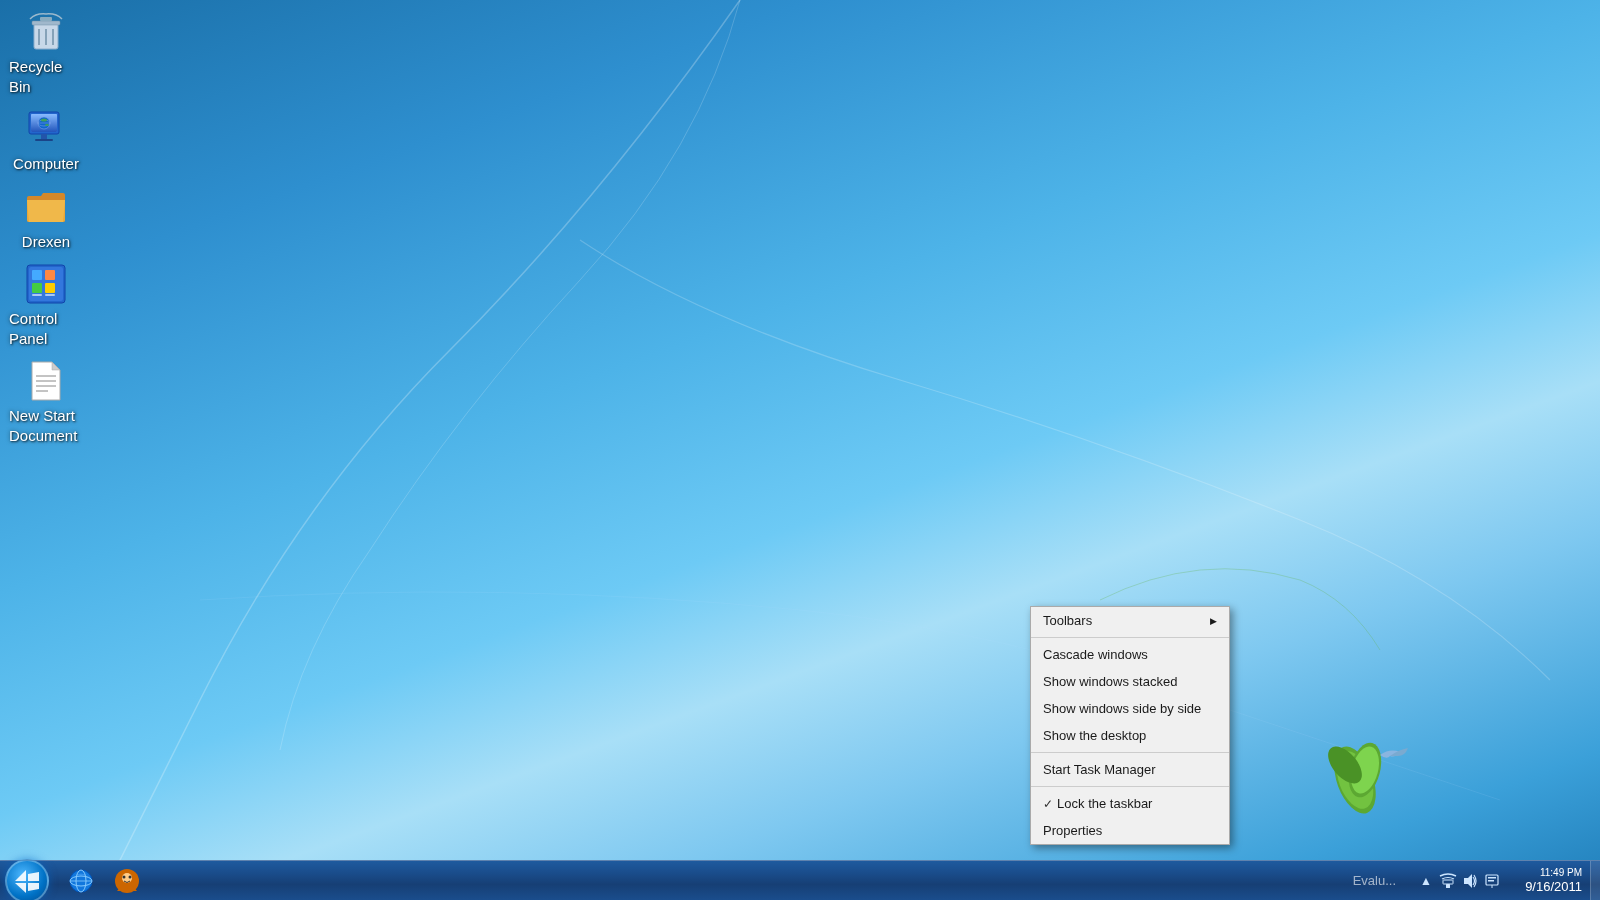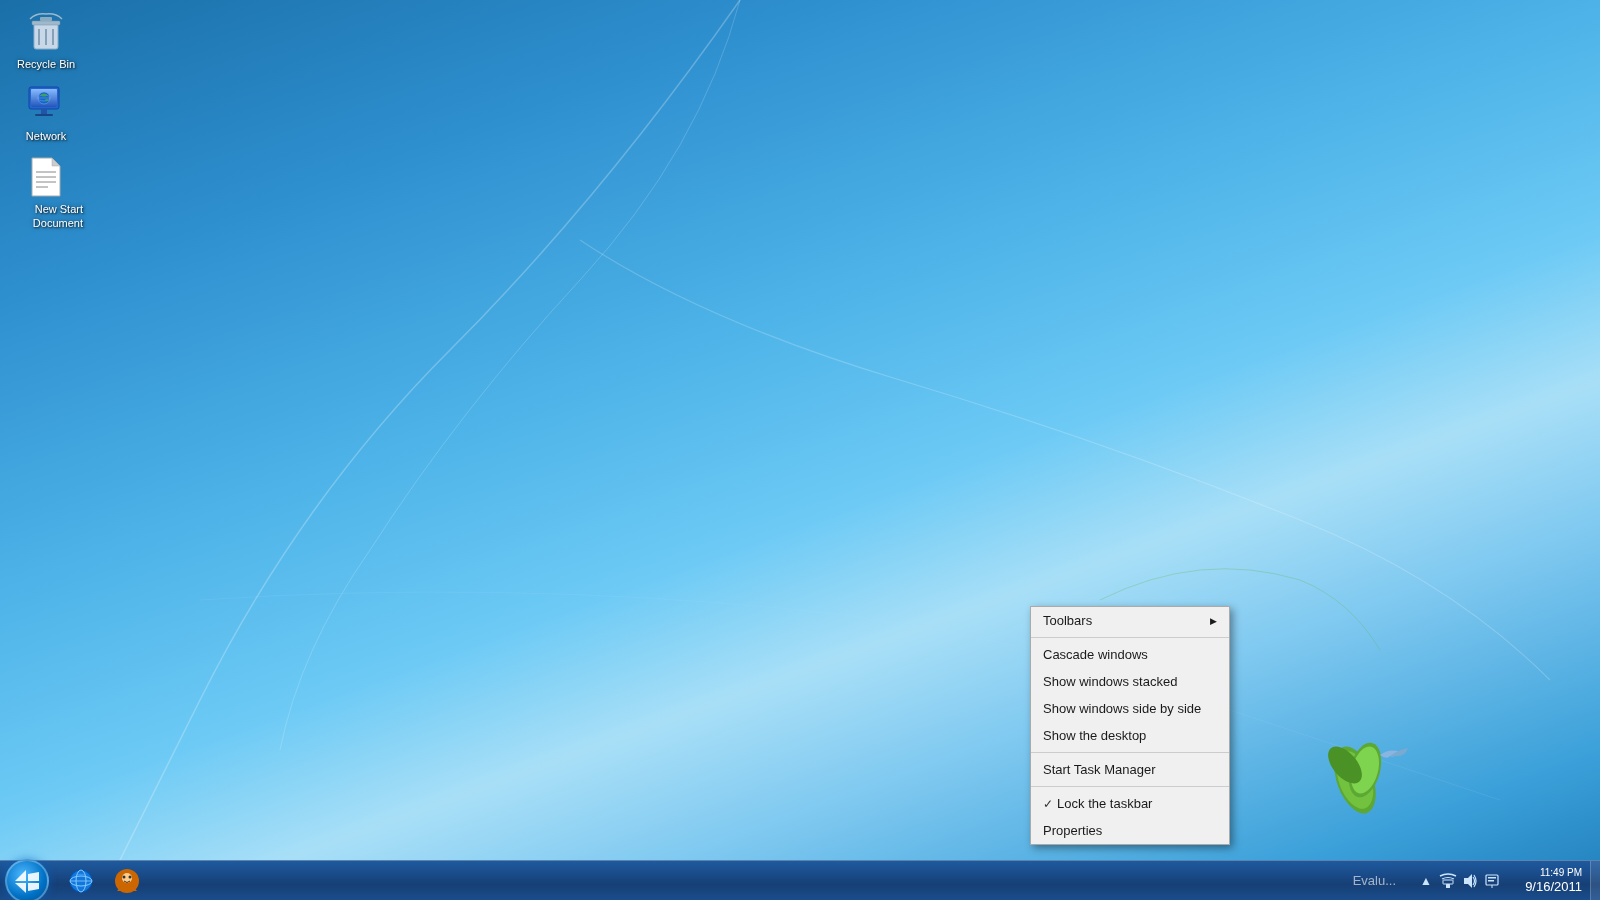--- a/index.html
+++ b/index.html
@@ -56,23 +56,23 @@
     .desktop-icon .icon-img {
       width: 42px;
       height: 42px;
       display: flex;
       align-items: center;
       justify-content: center;
       margin-bottom: 4px;
     }
 
     .desktop-icon .icon-label {
-      font-size: 11px;
+      font-size: 15px;
       color: white;
-      text-align: right;
+      text-align: left;
       text-shadow: 1px 1px 2px rgba(0,0,0,0.7), 0 0 4px rgba(0,0,0,0.5);
       line-height: 1.3;
       word-break: break-word;
       max-width: 78px;
     }
 
     
     #plant-decoration {
       position: absolute;
       right: 200px;
@@ -318,25 +318,52 @@
           <rect x="16" y="26" width="6" height="5" fill="#2255aa"></rect>
           <rect x="10" y="31" width="18" height="2" rx="1" fill="#1a4488"></rect>
 
           <circle cx="19" cy="15" r="6" fill="#1166cc" stroke="#88aaee" stroke-width="0.5"></circle>
           <ellipse cx="19" cy="15" rx="6" ry="3" fill="none" stroke="#88aaee" stroke-width="0.5"></ellipse>
           <line x1="13" y1="15" x2="25" y2="15" stroke="#88aaee" stroke-width="0.5"></line>
           <ellipse cx="19" cy="12" rx="3" ry="1.5" fill="#44aa44" opacity="0.8"></ellipse>
           <ellipse cx="22" cy="17" rx="2" ry="1" fill="#44aa44" opacity="0.8"></ellipse>
         </svg>
       </div>
-      <span class="icon-label">Network</span>
-    </div>
-
-
-
+      <span class="icon-label">Computer</span>
+    </div>
+
+
+    <div class="desktop-icon">
+      <div class="icon-img">
+        <svg width="42" height="38" viewBox="0 0 42 38">
+          <path d="M2 10 Q2 8 4 8 L16 8 L18 5 L38 5 Q40 5 40 7 L40 32 Q40 34 38 34 L4 34 Q2 34 2 32 Z" fill="#d4882a"></path>
+          <path d="M2 12 L40 12 L40 32 Q40 34 38 34 L4 34 Q2 34 2 32 Z" fill="#e8a83a"></path>
+          <path d="M2 12 L40 12 L38 34 L4 34 Z" fill="#f0b84a"></path>
+        </svg>
+      </div>
+      <span class="icon-label">Drexen</span>
+    </div>
+
+    <div class="desktop-icon">
+      <div class="icon-img">
+        <svg width="42" height="42" viewBox="0 0 42 42">
+          <rect x="2" y="2" width="38" height="38" rx="3" fill="#2266cc" stroke="#1144aa" stroke-width="1"></rect>
+          <rect x="4" y="4" width="34" height="34" rx="2" fill="#3377dd"></rect>
+
+          <rect x="7" y="7" width="10" height="10" rx="1" fill="#44aaff"></rect>
+          <rect x="20" y="7" width="10" height="10" rx="1" fill="#ff8844"></rect>
+          <rect x="7" y="20" width="10" height="10" rx="1" fill="#44cc44"></rect>
+          <rect x="20" y="20" width="10" height="10" rx="1" fill="#ffcc00"></rect>
+
+          <rect x="7" y="31" width="10" height="2" rx="1" fill="rgba(255,255,255,0.6)"></rect>
+          <rect x="20" y="31" width="10" height="2" rx="1" fill="rgba(255,255,255,0.6)"></rect>
+        </svg>
+      </div>
+      <span class="icon-label">Control Panel</span>
+    </div>
 
     <div class="desktop-icon">
       <div class="icon-img">
         <svg width="36" height="42" viewBox="0 0 36 42">
           <path d="M4 2 L24 2 L32 10 L32 40 L4 40 Z" fill="white" stroke="#aaaaaa" stroke-width="1"></path>
           <path d="M24 2 L24 10 L32 10 Z" fill="#cccccc" stroke="#aaaaaa" stroke-width="0.5"></path>
           <line x1="8" y1="16" x2="28" y2="16" stroke="#888888" stroke-width="1"></line>
           <line x1="8" y1="21" x2="28" y2="21" stroke="#888888" stroke-width="1"></line>
           <line x1="8" y1="26" x2="28" y2="26" stroke="#888888" stroke-width="1"></line>
           <line x1="8" y1="31" x2="20" y2="31" stroke="#888888" stroke-width="1"></line>

